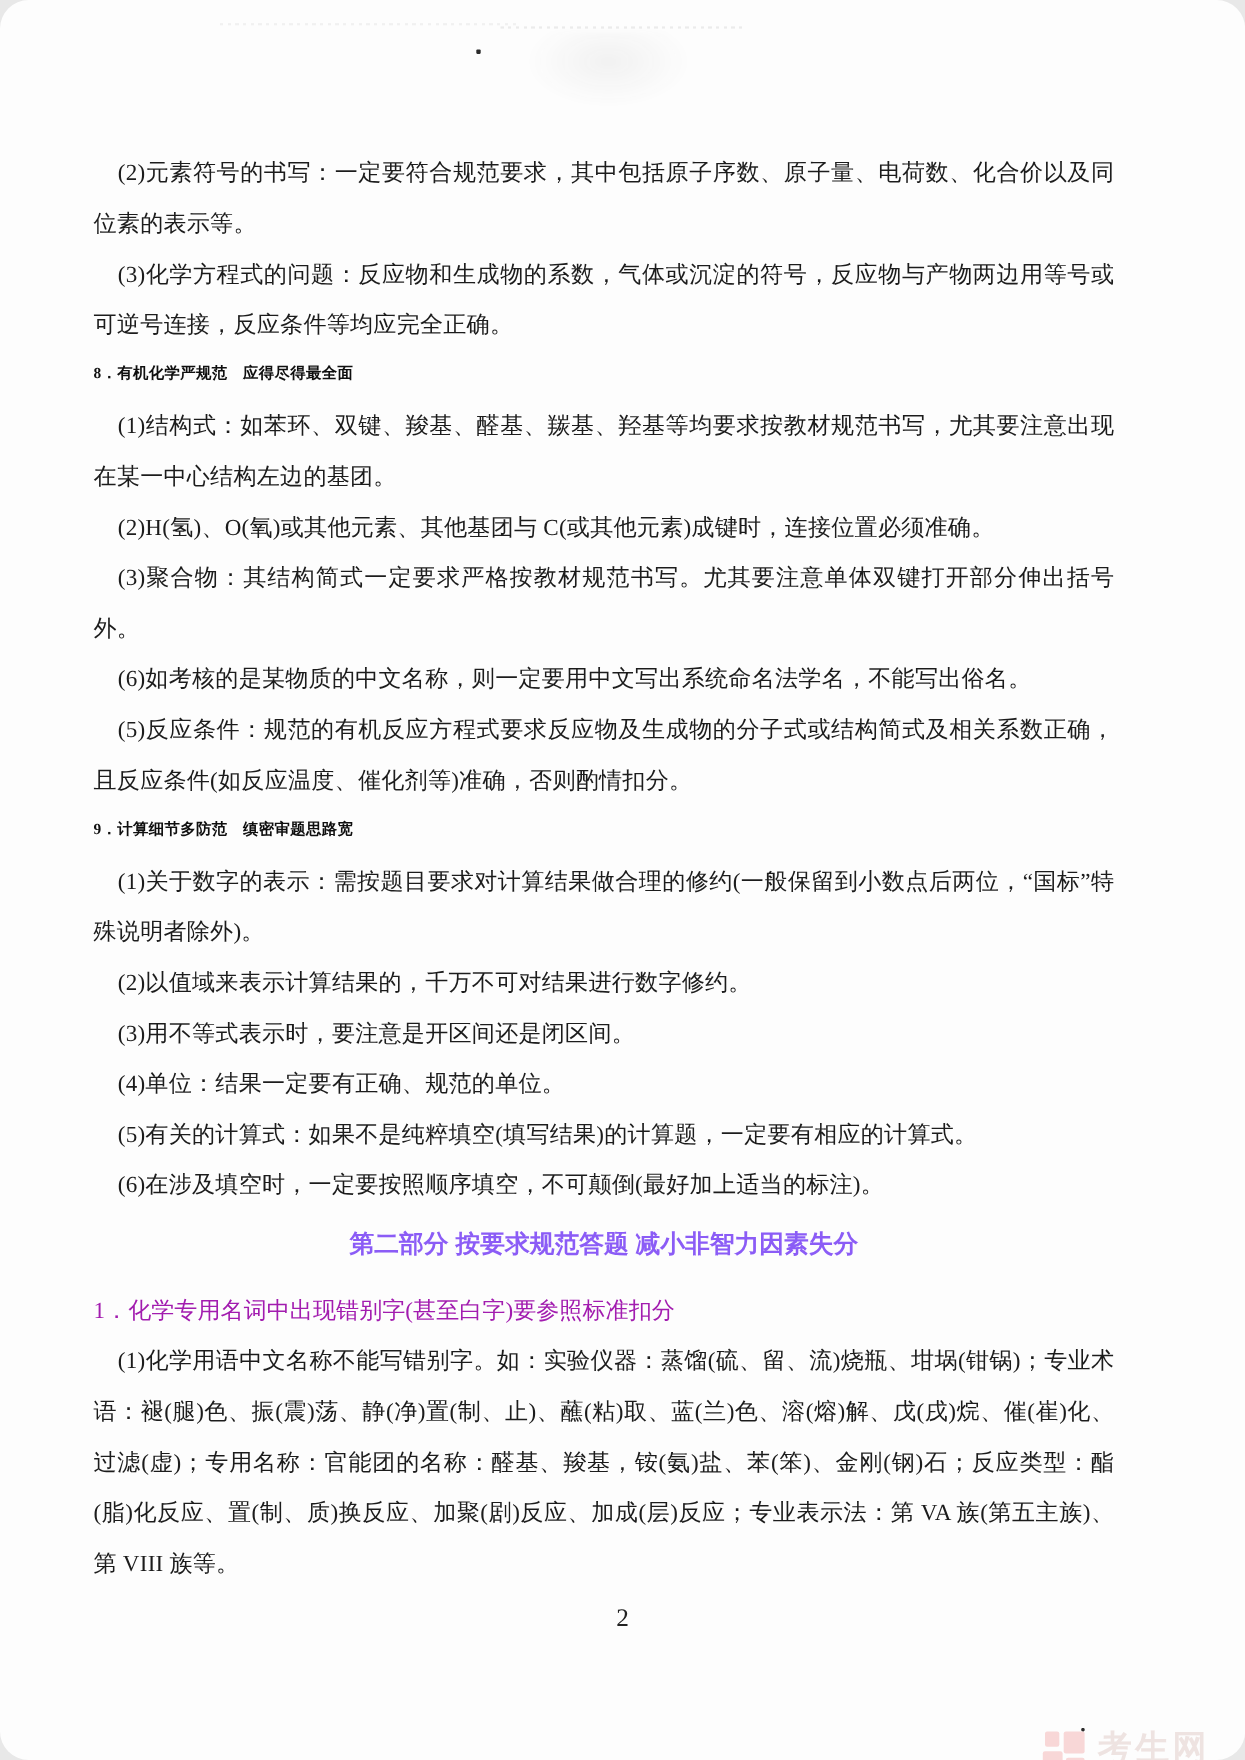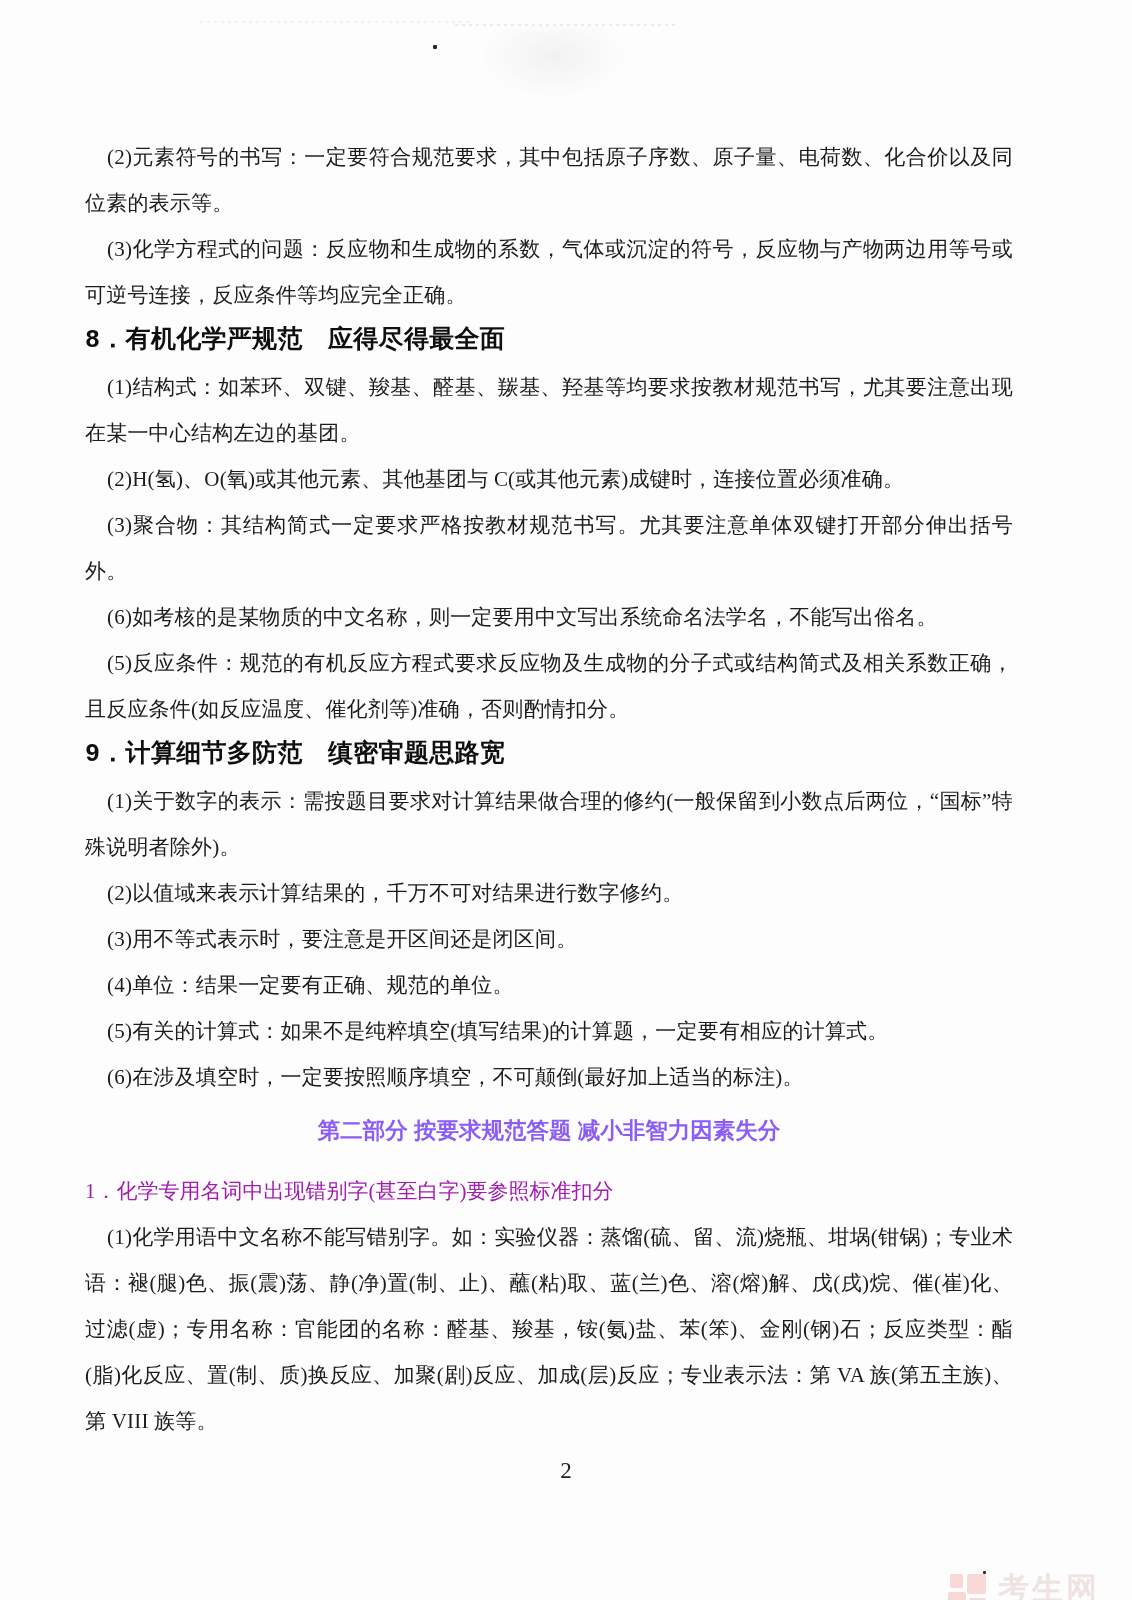--- a/index.html
+++ b/index.html
@@ -4,37 +4,38 @@
 <style>
   html,body{margin:0;padding:0;background:#e8e8e8;}
   .page{
     position:relative;
     width:1132px;height:1600px;
     margin:0 auto;
     background:#fdfdfd;
     overflow:hidden;
     font-family:"Liberation Serif","DejaVu Serif",serif;
     color:#1b1b1b;
+    border-radius:26px;
   }
   main{
     position:absolute;
     left:85px;top:134px;
     width:928px;
   }
   main p{margin:0;font-size:21px;line-height:46px;}
   p.body{
     text-align:justify;
     text-indent:1.05em;
     color:#1c1c1c;
     letter-spacing:0.2px;
   }
   p.section-heading{
-    font-family:Liberation Mono, monospace;
+    font-family:Liberation Serif, serif;
     font-weight:700;
-    font-size:25px;
+    font-size:14px;
     color:#0f0f0f;
     letter-spacing:0.3px;
   }
   p.part-heading{
     font-family:"Liberation Sans","DejaVu Sans",sans-serif;
     font-weight:700;
     font-size:22.5px;
     color:#8b5cf6;
     text-align:center;
     margin:8px 0 14px 0;

